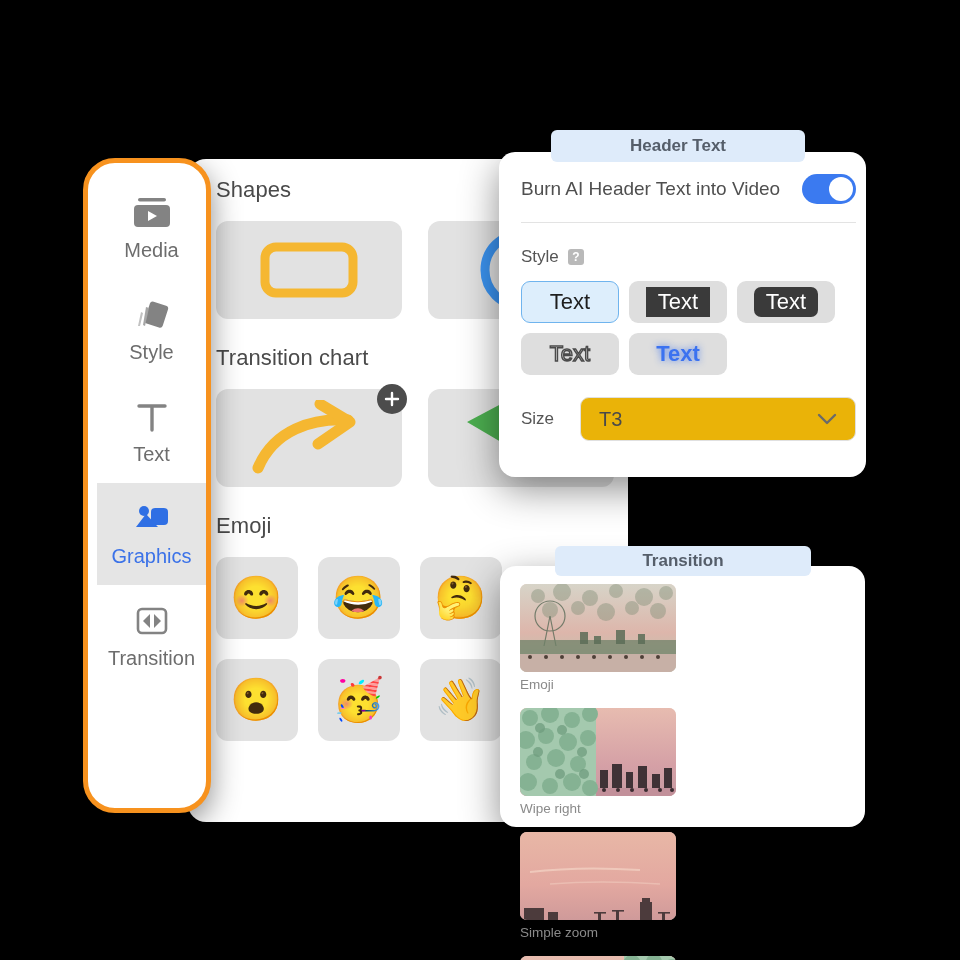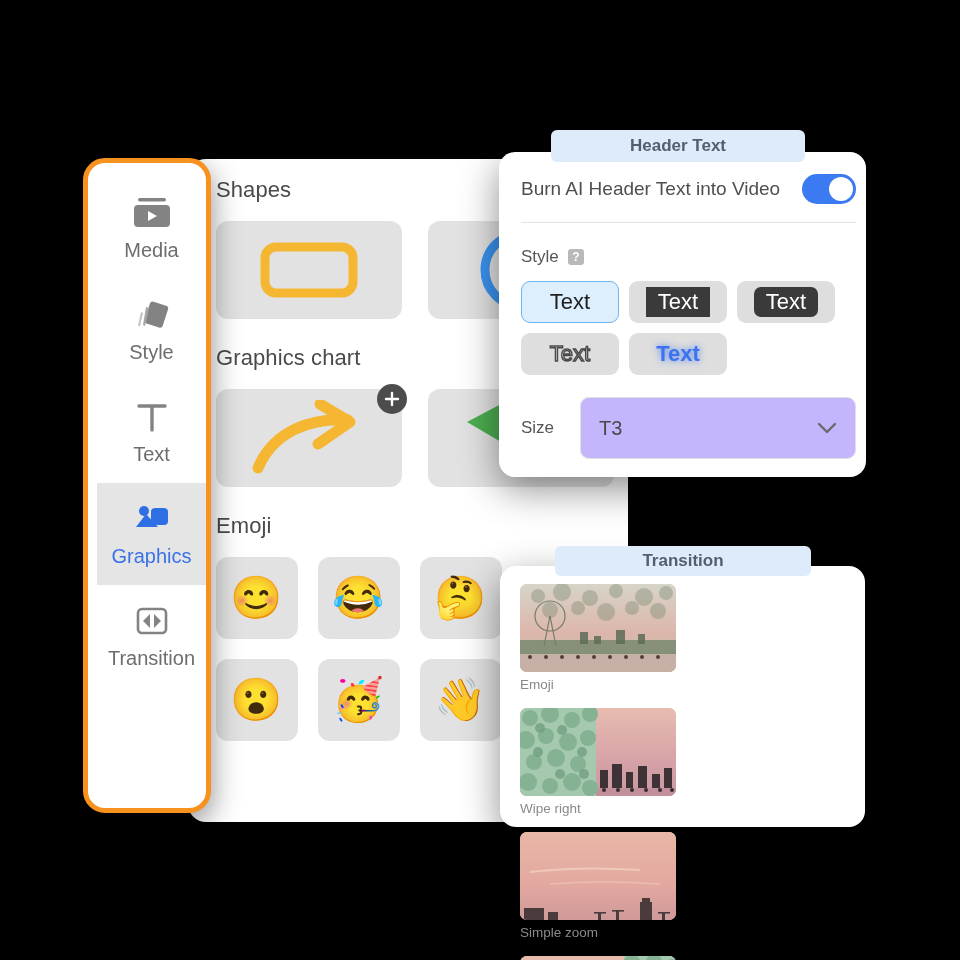--- a/index.html
+++ b/index.html
@@ -60,21 +60,21 @@
     flex: 0 0 auto;
   }
 
   
   .sidebar {
     position: absolute;
     left: 83px; top: 158px;
     width: 128px; height: 655px;
     background: #ffffff;
     border: 5px solid #f7921e;
-    border-radius: 22px;
+    border-radius: 32px;
     box-shadow: 0 10px 30px rgba(0,0,0,0.45);
     overflow: hidden;
     display: flex; flex-direction: column;
     padding-top: 14px;
     padding-left: 9px;
   }
   .side-item {
     height: 102px;
     display: flex; flex-direction: column;
     align-items: center; justify-content: center;
@@ -155,24 +155,24 @@
     -webkit-text-stroke: 1.4px #4a4a4a;
   }
   .chip.glow { width: 98px; padding: 0; }
   .chip.glow .inner {
     color: #3b72f0; font-weight: bold;
     text-shadow: 0 0 7px rgba(59,114,240,.85);
   }
   .ht-size-row { display: flex; align-items: center; gap: 26px; }
   .ht-size-label { font-size: 17px; color: #555; }
   .select {
-    flex: 1; height: 62px;
+    flex: 1; height: 44px;
     border: 1px solid #e0e0e0; border-radius: 9px;
     display: flex; align-items: center; justify-content: space-between;
-    padding: 0 18px; background: #c4b5fd;
+    padding: 0 18px; background: #eab308;
   }
   .select-val { font-size: 20px; color: #4a4a4a; }
 
   
   #transition-title { left: 555px; top: 546px; width: 256px; height: 30px; }
   #transition-card  { left: 500px; top: 566px; width: 365px; height: 261px; }
   .tr-inner { padding: 18px 20px 0 20px; }
   .tr-grid { display: flex; flex-wrap: wrap; gap: 16px 18px; }
   .tr-item { width: 156px; }
   .tr-thumb {
@@ -198,21 +198,21 @@
             <rect x="6" y="6" width="88" height="46" rx="11" ry="11" fill="none" stroke="#f5b731" stroke-width="9"></rect>
           </svg>
         </div>
         <div class="tile">
           <svg width="100" height="86" viewBox="0 0 100 86">
             <circle cx="50" cy="43" r="36" fill="none" stroke="#3b93f0" stroke-width="9"></circle>
           </svg>
         </div>
       </div>
 
-      <h2 class="section-title">Graphics chart</h2>
+      <h2 class="section-title">Transition chart</h2>
       <div class="tile-row">
         <div class="tile">
           <svg width="130" height="76" viewBox="0 0 130 76">
             <path d="M14 68 C30 30 68 18 104 20" fill="none" stroke="#f5b731" stroke-width="11" stroke-linecap="round"></path>
             <path d="M76 4 L106 22 L74 44" fill="none" stroke="#f5b731" stroke-width="11" stroke-linecap="round" stroke-linejoin="round"></path>
           </svg>
           <div class="badge-plus">
             <svg width="16" height="16" viewBox="0 0 16 16">
               <path d="M8 2 V14 M2 8 H14" stroke="#fff" stroke-width="2.4" stroke-linecap="round"></path>
             </svg>

